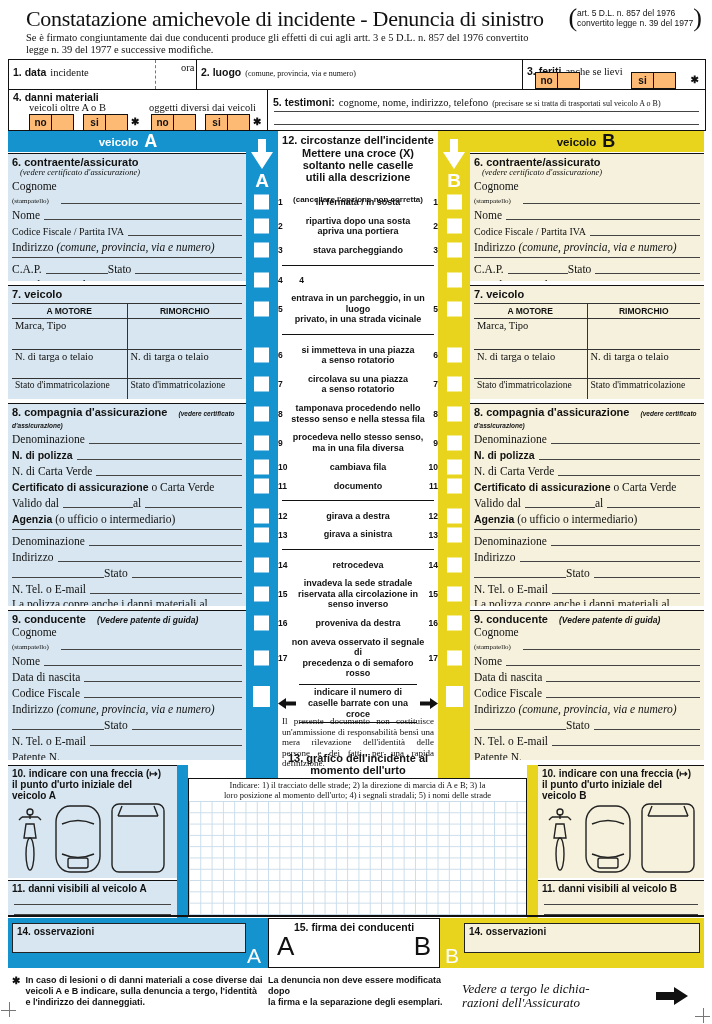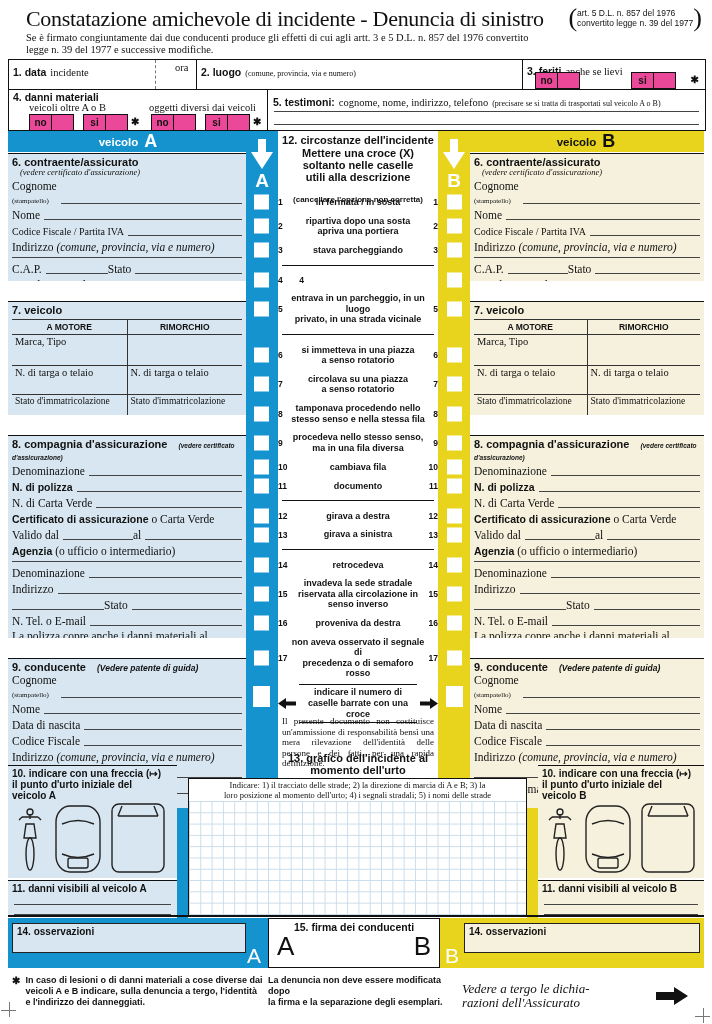--- a/index.html
+++ b/index.html
@@ -12,36 +12,36 @@
          font-size:8.5px;line-height:10px;white-space:nowrap;}
   #legal .paren{font-size:26px;font-weight:400;font-family:"Liberation Serif",serif;}
   #subtitle{left:26px;top:32px;width:620px;font-size:10.5px;line-height:11.5px;}
   
   .box{border:1.5px solid #111;background:#fff;}
   .blab{font-family:"Liberation Sans",sans-serif;font-weight:bold;font-size:10.5px;}
   .slab{font-size:10.5px;}
   .note8{font-size:8px;}
   .nsgrp{display:inline-flex;}
   .nsc{width:21px;height:15px;border:1.3px solid #111;display:inline-flex;align-items:center;
-       justify-content:center;font-family:"Liberation Sans",sans-serif;font-weight:bold;font-size:10px;background:#ec4899;}
+       justify-content:center;font-family:"Liberation Sans",sans-serif;font-weight:bold;font-size:10px;background:#fdba74;}
   .nsc+.nsc{margin-left:-1.3px;}
   .star{font-size:10px;font-weight:bold;}
   .rule{border-bottom:1px solid #444;}
   
   .blue{background:#1593cf;}
   .lblue{background:#d7e6f0;}
   .yellow{background:#e8d41d;}
   .lyellow{background:#f6f1dc;}
   .band{height:21px;display:flex;align-items:center;justify-content:center;gap:6px;}
   .band .v{font-family:"Liberation Sans",sans-serif;font-weight:bold;font-size:11.5px;}
   .band .L{font-family:"Liberation Sans",sans-serif;font-weight:bold;font-size:18px;}
   .stripLetter{width:32px;text-align:center;color:#fff;font-family:"Liberation Sans",sans-serif;
                font-weight:bold;font-size:19px;}
   
-  .sec{border-top:1.5px solid #111;padding:2px 4px 0 4px;margin-bottom:20px;overflow:hidden;box-sizing:border-box;}
+  .sec{border-top:1.5px solid #111;padding:2px 4px 0 4px;margin-bottom:4px;overflow:hidden;box-sizing:border-box;}
   .sech{font-family:"Liberation Sans",sans-serif;font-weight:bold;font-size:11px;line-height:12px;}
   .secnote{font-size:8.5px;font-style:italic;line-height:9px;margin-left:8px;}
   .fl{display:flex;align-items:flex-end;font-size:11.5px;line-height:13px;margin-top:3px;}
   .fl .ln{flex:1;border-bottom:1px solid #444;margin:0 0 2px 4px;min-width:8px;}
   .fl .lnw{border-bottom:1px solid #444;margin:0 0 2px 4px;}
   .tiny{font-size:7px;line-height:7px;}
   .it{font-style:italic;}
   .bsans{font-family:"Liberation Sans",sans-serif;font-weight:bold;font-size:10.5px;}
   
   .vt{margin-top:3px;border-top:1px solid #333;font-size:10.5px;}
@@ -108,21 +108,21 @@
     <span><span>art. 5 D.L. n. 857 del 1976</span><br><span>convertito legge n. 39 del 1977</span></span>
     <span class="paren">)</span>
   </div>
   <div class="abs" id="subtitle">
     <span>Se è firmato congiuntamente dai due conducenti produce gli effetti di cui agli artt. 3 e 5 D.L. n. 857 del 1976 convertito</span><br><span>legge n. 39 del 1977 e successive modifiche.</span>
   </div>
 
   <div class="abs box" style="left:8px;top:59px;width:188px;height:29px;">
     <div style="position:absolute;left:4px;top:2px;"><span class="blab">1. data</span> <span class="slab">incidente</span></div>
     <div style="position:absolute;left:146px;top:0;bottom:0;border-left:1px dashed #777;"></div>
-    <div class="slab" style="position:absolute;left:166px;top:2px;">ora</div>
+    <div class="slab" style="position:absolute;left:172px;top:2px;">ora</div>
     <div style="position:absolute;left:4px;right:150px;bottom:3px;height:12px;"></div>
   </div>
   <div class="abs box" style="left:196px;top:59px;width:327px;height:29px;">
     <div style="position:absolute;left:4px;top:2px;"><span class="blab">2. luogo</span> <span class="note8">(comune, provincia, via e numero)</span></div>
     <div style="position:absolute;left:4px;right:4px;bottom:3px;height:12px;"></div>
   </div>
   <div class="abs box" style="left:522px;top:59px;width:182px;height:29px;">
     <div style="position:absolute;left:4px;top:1px;"><span class="blab">3. feriti</span> <span class="slab">anche se lievi</span></div>
     <span class="nsgrp" style="position:absolute;left:12px;top:12px;">
       <span class="nsc">no</span>

